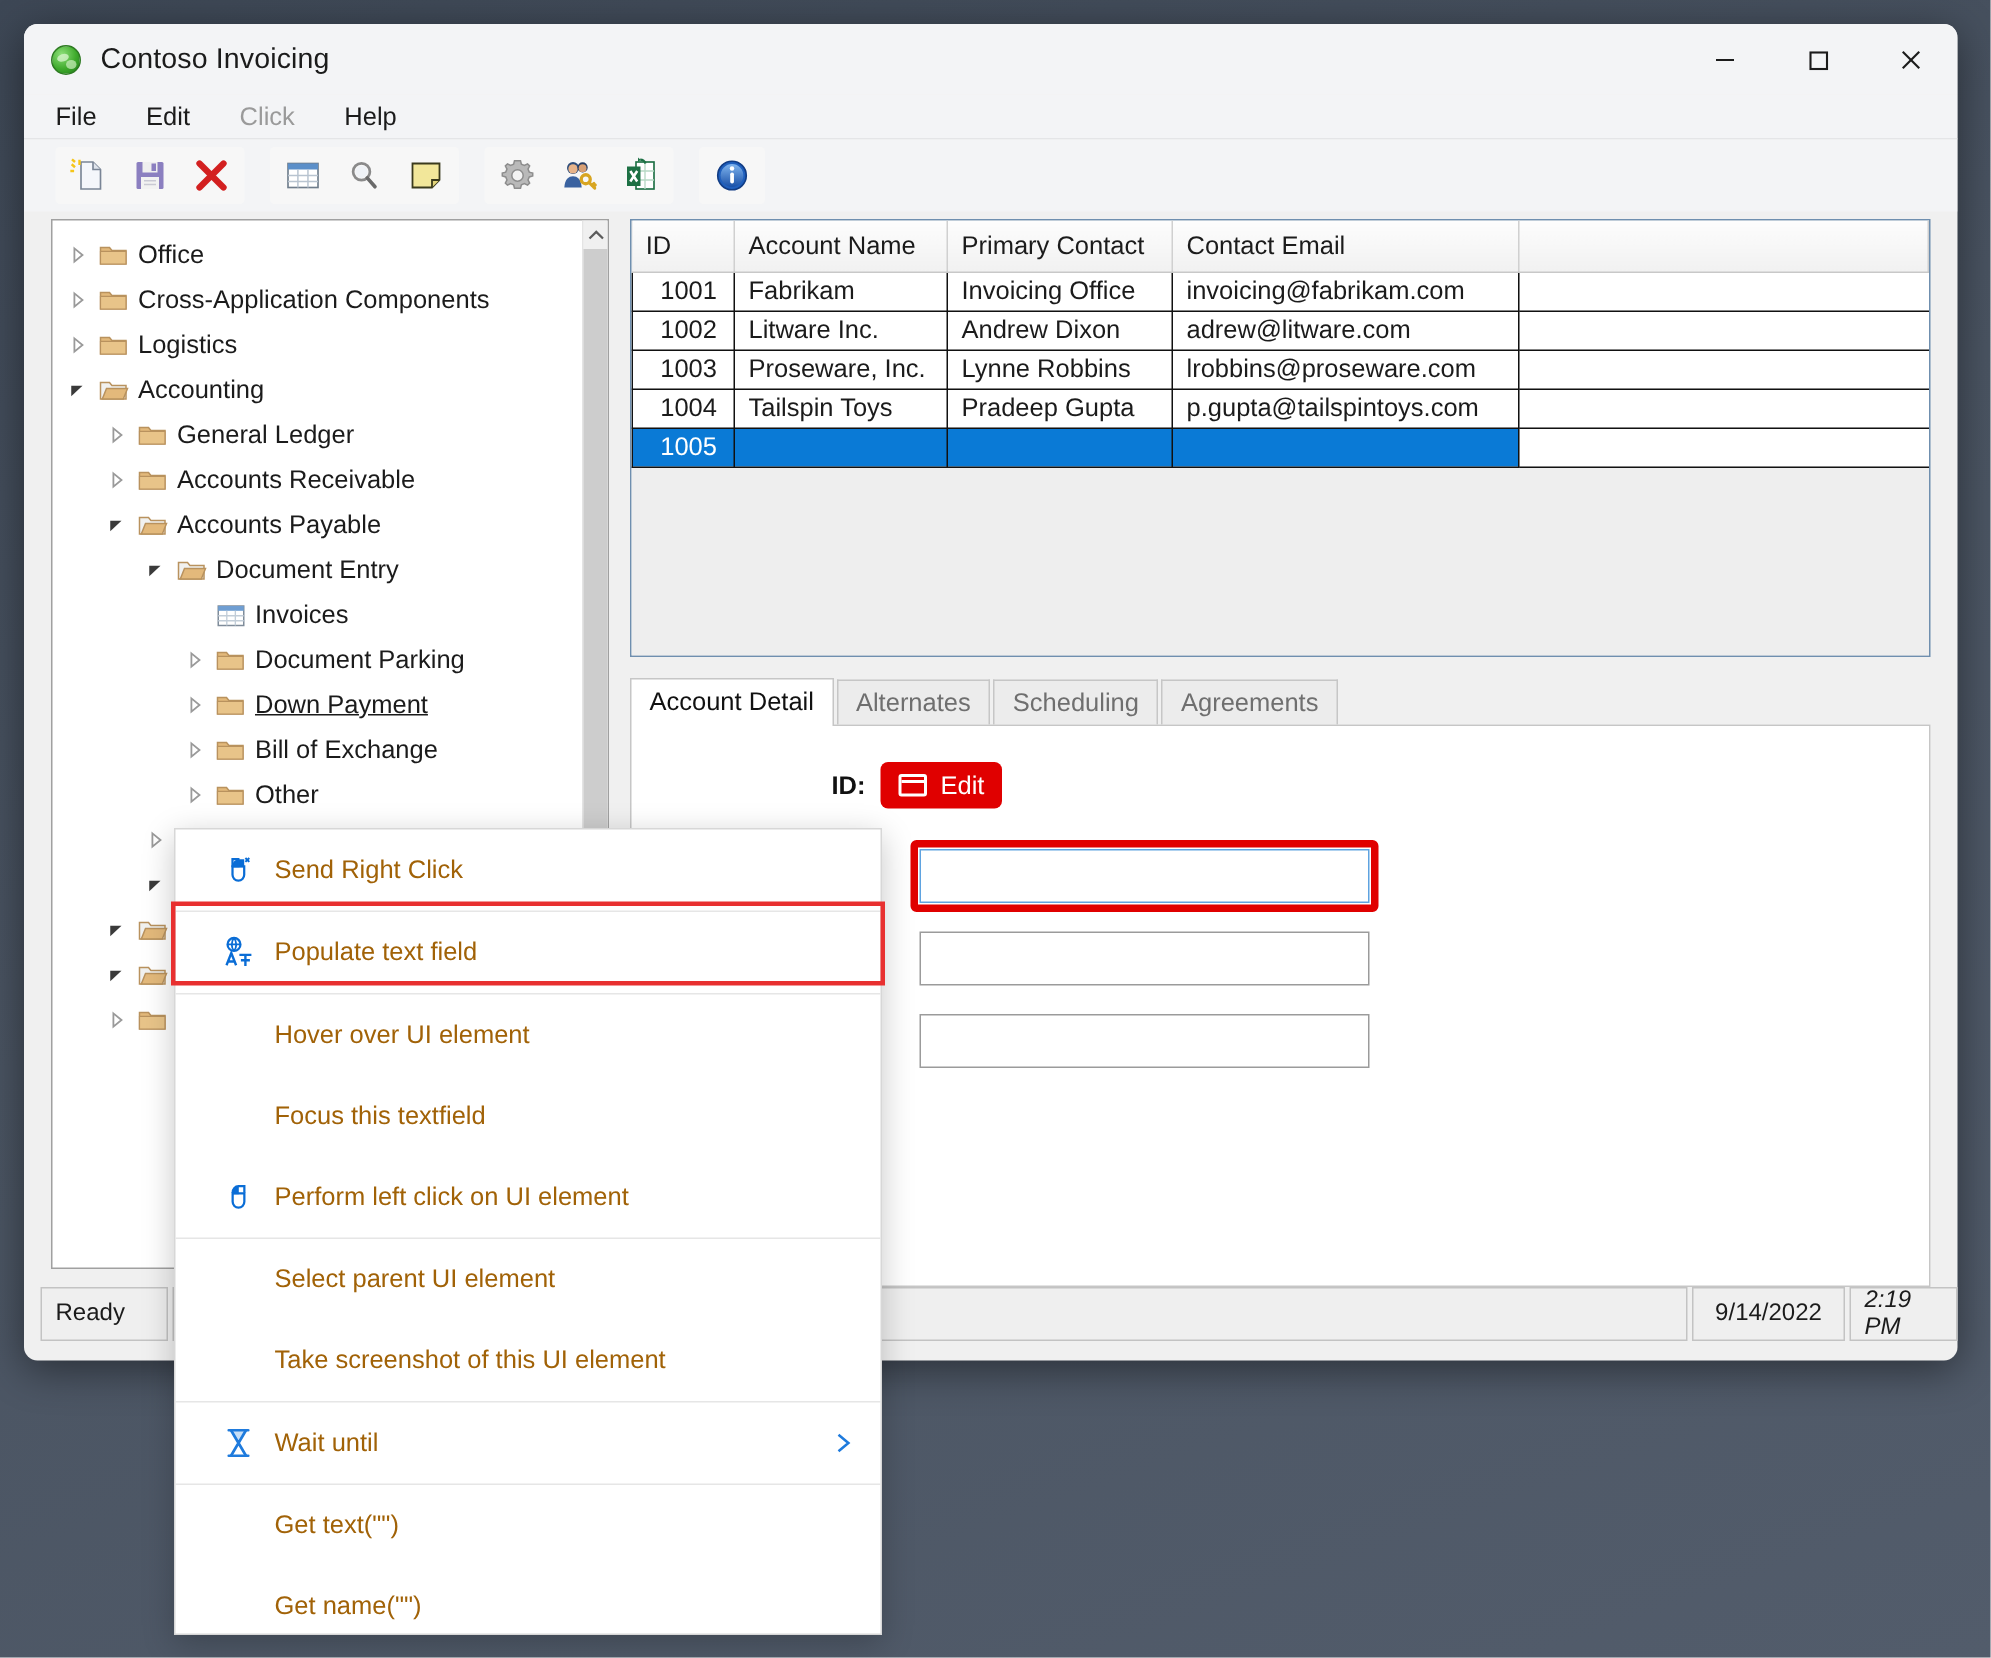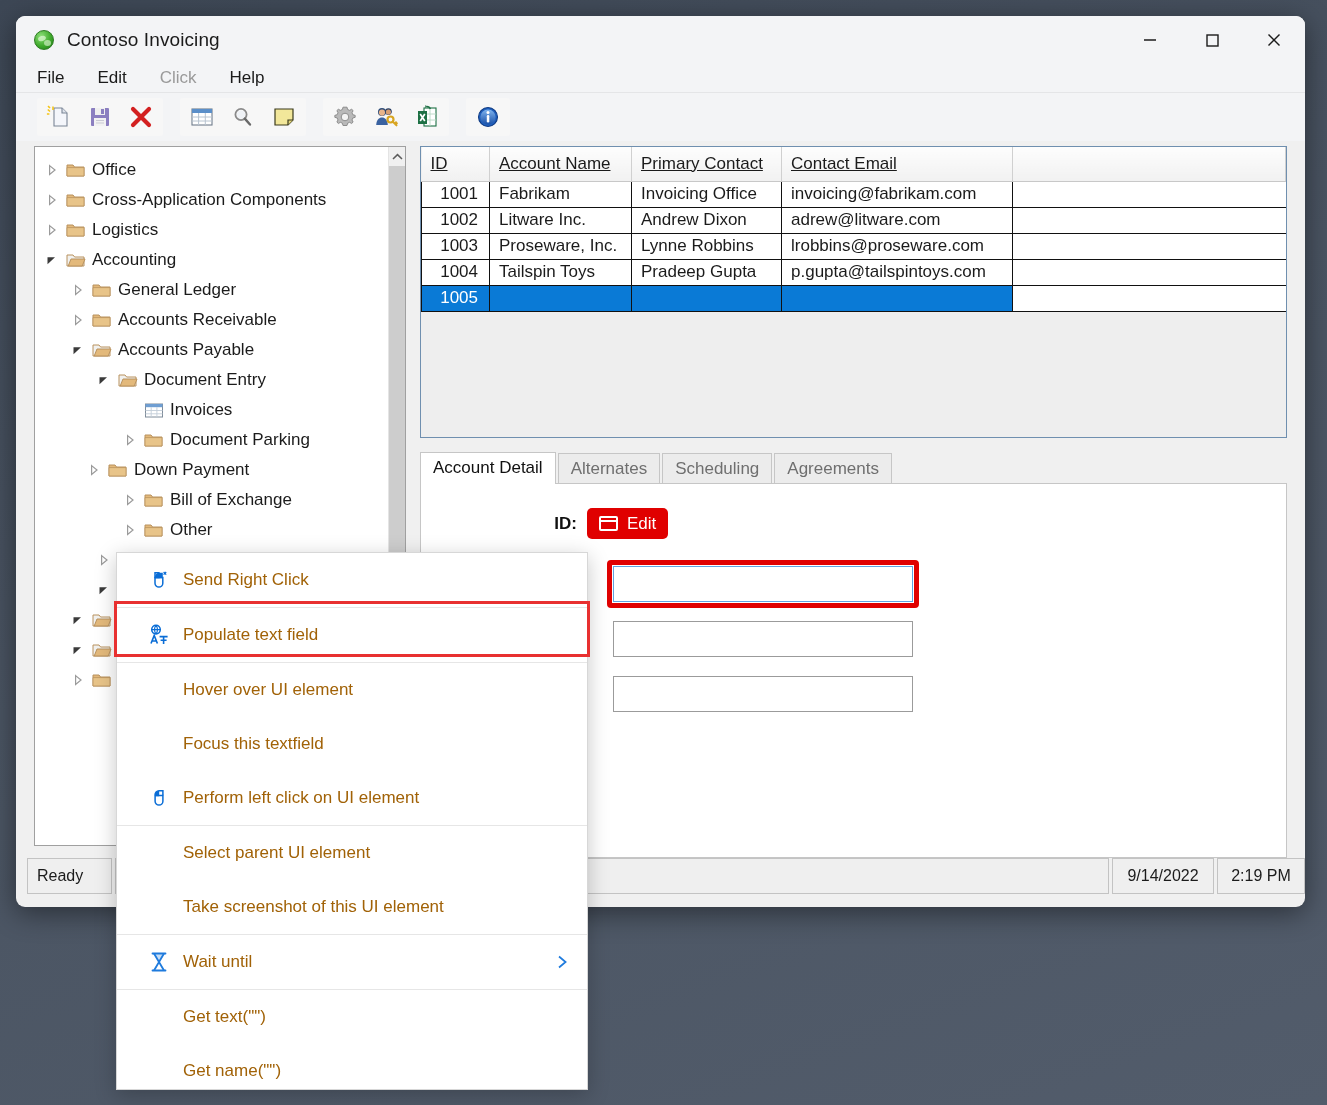--- a/index.html
+++ b/index.html
@@ -175,38 +175,38 @@
   .sb-cell {
     background: #efefef;
     border: 1px solid #c3c3c3;
     display: flex; align-items: center;
     padding: 0 9px;
     font-size: 16px; color: #1b1b1b;
   }
   .sb-ready { width: 85px; }
   .sb-fill  { flex: 1; }
   .sb-date  { width: 102px; justify-content: center; }
-  .sb-time  { width: 88px; justify-content: center; }
+  .sb-time  { width: 72px; justify-content: center; font-style: italic; }
 
   
   .grid-wrap {
     border: 1px solid #6f8faf;
     background: #eeeeee;
     height: 292px; flex: none;
     margin-top: 5px;
     display: flex; flex-direction: column;
     overflow: hidden;
   }
   table.grid { border-collapse: collapse; width: 100%; table-layout: fixed; }
   table.grid th {
     background: linear-gradient(#fdfdfd, #f1f1f1);
     border-right: 1px solid #d0d0d0;
     border-bottom: 1px solid #c8c8c8;
     font-weight: normal; font-size: 17px; color: #1b1b1b;
-    text-align: left; padding: 4px 9px; height: 34px; text-decoration: underline;
+    text-align: left; padding: 4px 9px; height: 34px;
   }
   table.grid td {
     border: 1px solid #111;
     border-left: none; border-top: none;
     font-size: 17px; color: #1b1b1b;
     padding: 2px 9px; height: 26px;
     background: #fff;
     overflow: hidden; white-space: nowrap;
   }
   table.grid td.c-id { text-align: right; padding-right: 11px; border-left: 1px solid #111; }
@@ -613,21 +613,21 @@
                 </svg>
               </span>
               <span class="ficon">
                 <svg width="20" height="17" viewBox="0 0 20 17">
                   <path d="M1 3 h6 l1.6 2 h9.4 v9 h-17 z" fill="#e3b97b" stroke="#b9925e" stroke-width="1"></path>
                   <path d="M1 5.6 h17 v8.4 h-17 z" fill="#e8c489" stroke="#b9925e" stroke-width=".8"></path>
                 </svg>
               </span>
               <span class="tlabel">Document Parking</span>
             </div>
-            <div class="tnode" style="padding-left: 48px;">
+            <div class="tnode" style="padding-left: 84px; text-decoration: underline;">
               <span class="chev">
                 <svg width="12" height="12" viewBox="0 0 12 12">
                   <path d="M3.6 1.6 L9 6 L3.6 10.4 Z" fill="none" stroke="#9a9a9a" stroke-width="1.2"></path>
                 </svg>
               </span>
               <span class="ficon">
                 <svg width="20" height="17" viewBox="0 0 20 17">
                   <path d="M1 3 h6 l1.6 2 h9.4 v9 h-17 z" fill="#e3b97b" stroke="#b9925e" stroke-width="1"></path>
                   <path d="M1 5.6 h17 v8.4 h-17 z" fill="#e8c489" stroke="#b9925e" stroke-width=".8"></path>
                 </svg>

